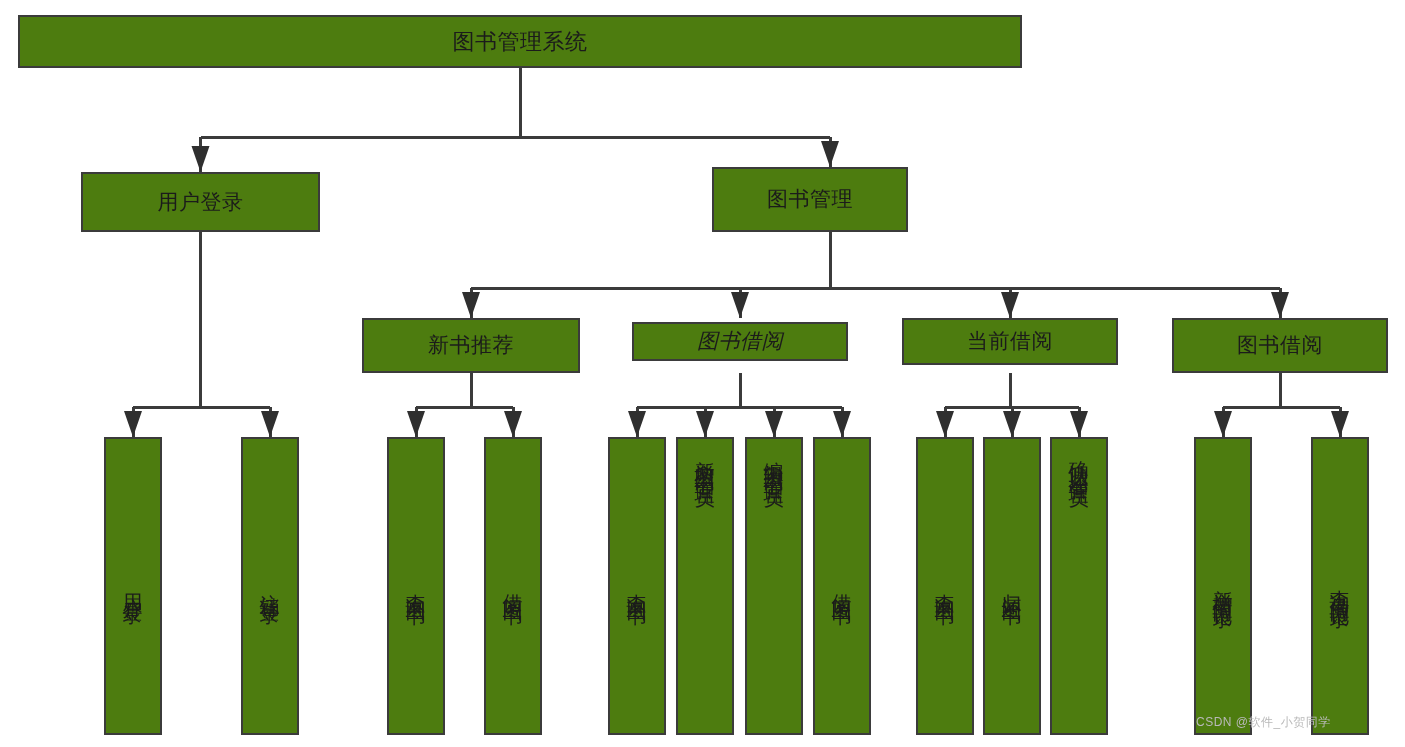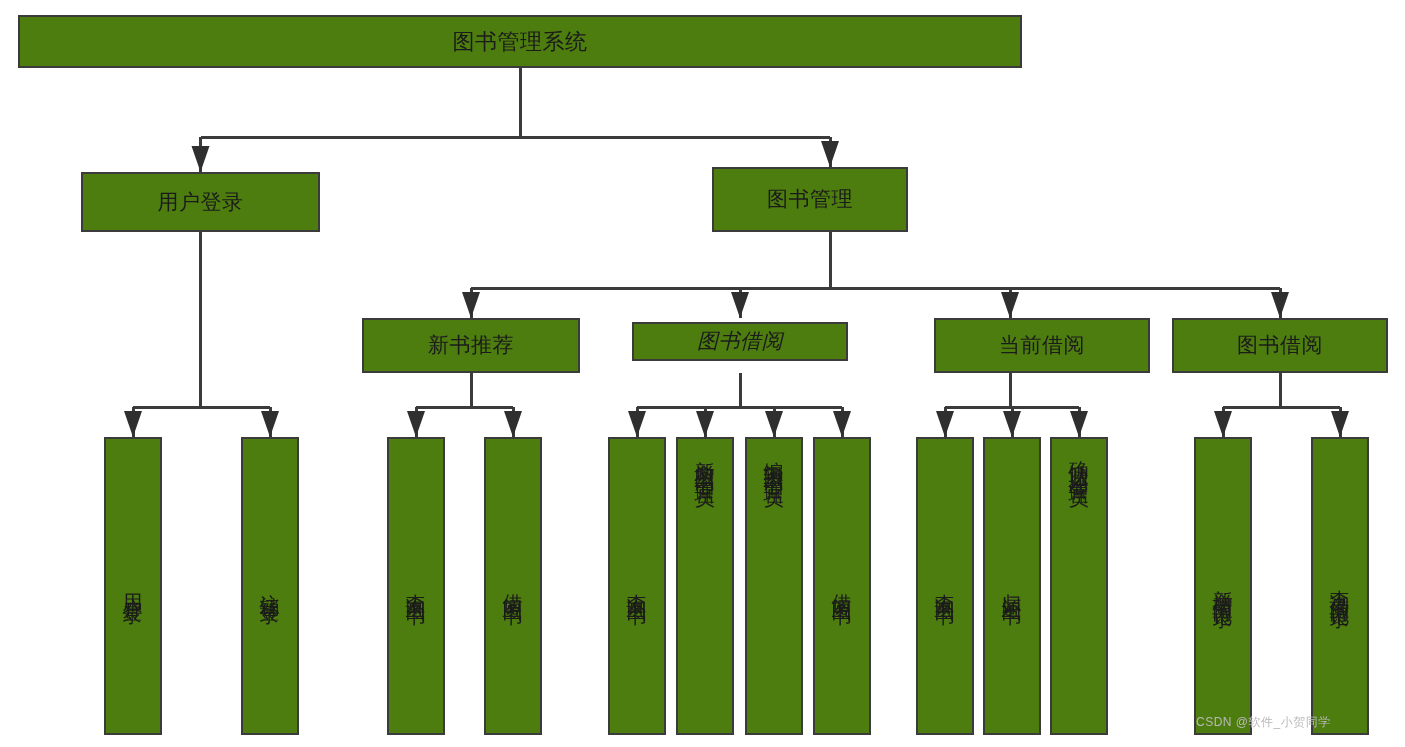--- a/index.html
+++ b/index.html
@@ -143,21 +143,21 @@
       </div>
       <div class="node horiz" style="left: 712px; top: 167px; width: 196px; height: 65px;">
         <span class="label">图书管理</span>
       </div>
       <div class="node horiz" style="left: 362px; top: 318px; width: 218px; height: 55px; align-items: center;">
         <span class="label">新书推荐</span>
       </div>
       <div class="node horiz" style="left: 632px; top: 322px; width: 216px; height: 39px; font-style: italic;">
         <span class="label">图书借阅</span>
       </div>
-      <div class="node horiz" style="left: 902px; top: 318px; width: 216px; height: 55px; margin-left: 32px;">
+      <div class="node horiz" style="left: 902px; top: 318px; width: 216px; height: 47px;">
         <span class="label">当前借阅</span>
       </div>
       <div class="node horiz" style="left: 1172px; top: 318px; width: 216px; height: 55px;">
         <span class="label">图书借阅</span>
       </div>
       <div class="node vert mid" style="left: 104px; top: 437px; width: 58px; height: 298px;">
         <span class="label">用户登录</span>
       </div>
       <div class="node vert mid" style="left: 241px; top: 437px; width: 58px; height: 298px;">
         <span class="label">注销登录</span>

